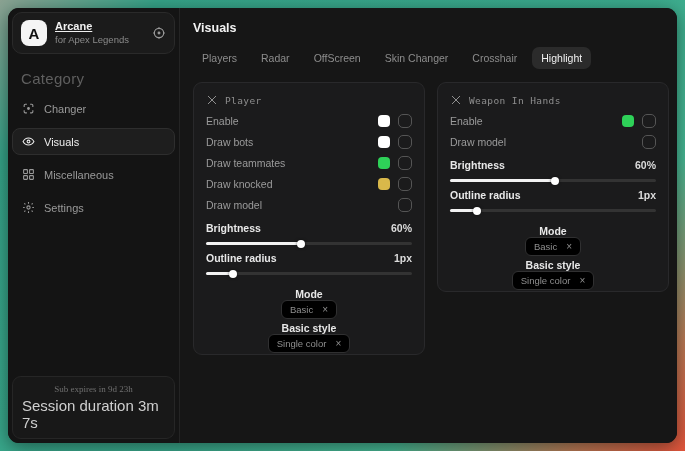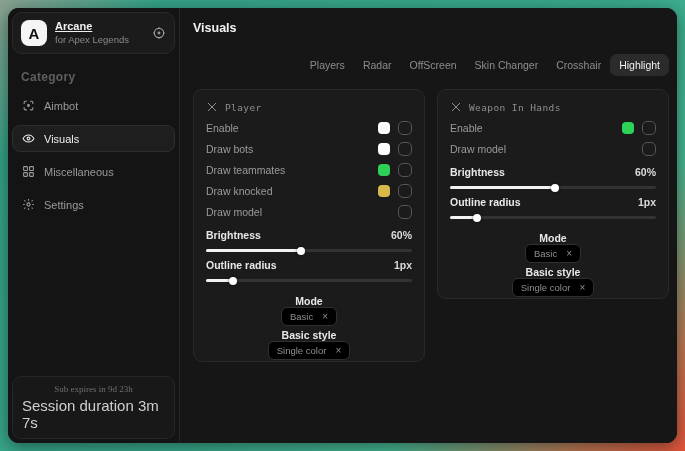--- a/index.html
+++ b/index.html
@@ -17,35 +17,35 @@
   .sidebar { width:172px; min-width:172px; background:#141414; border-right:1px solid #242424;
     display:flex; flex-direction:column; padding:4px; }
   .brand-card { border:1px solid #2a2a2a; background:#1b1b1b; border-radius:10px;
     display:flex; align-items:center; gap:8px; padding:7px 8px; }
   .logo { width:26px; height:26px; background:#f5f5f5; color:#111; border-radius:8px;
     font-weight:bold; font-size:15px; display:flex; align-items:center; justify-content:center; }
   .brand-text { flex:1; line-height:1.25; }
   .brand-title { color:#f0f0f0; font-size:11px; font-weight:bold;text-decoration:underline; }
   .brand-sub { color:#8a8a8a; font-size:9.5px; }
   .brand-icon { color:#9a9a9a; display:flex; }
-  .cat-label { color:#5f5f5f; font-size:12px; margin:16px 0 8px 9px; letter-spacing:.3px;font-weight:bold; }
+  .cat-label { color:#5f5f5f; font-size:15px; margin:16px 0 8px 9px; letter-spacing:.3px; }
   .nav { display:flex; flex-direction:column; gap:4px; }
   .nav-item { display:flex; align-items:center; gap:9px; color:#9a9a9a; font-size:11px;
     padding:6px 9px; border-radius:8px; border:1px solid transparent; height:27px; cursor:pointer; }
   .nav-item.active { background:#1e1e1e; border-color:#2e2e2e; color:#ededed; }
   .nav-item .ic { display:flex; color:inherit; }
   .nav-item + .nav-item { margin-top:2px; }
   .spacer { flex:1; }
   .footer-card { border:1px solid #262626; background:#181818; border-radius:9px; padding:7px 9px; }
   .footer-line1 { font-family:Liberation Serif, serif; color:#6f6f6f; font-size:9px;text-align:center; }
   .footer-line2 { color:#cfcfcf; font-size:15px; margin-top:3px; }
   
   .main { flex:1; padding:13px 14px 0 13px; background:#161616; }
   .page-title { color:#f2f2f2; font-size:12.5px; font-weight:bold; }
-  .tabbar { display:flex; align-items:center; margin-top:19px;justify-content:flex-end; }
+  .tabbar { display:flex; align-items:center; gap:6px; margin-top:12px; }
   .tab { color:#8d8d8d; font-size:10.5px; padding:5px 9px; border-radius:7px; cursor:pointer; white-space:nowrap; }
   .tab.active { background:#2b2b2b; color:#f0f0f0; }
   .panels { display:flex; gap:12px; margin-top:13px; align-items:flex-start; }
   .panel { width:232px; background:#1b1b1c; border:1px solid #29292b; border-radius:9px; padding:11px 12px; }
   .panel-title { display:flex; align-items:center; gap:7px; color:#8f8f8f;
     font-family:"DejaVu Sans Mono", monospace; font-size:9.5px; letter-spacing:.4px; margin-bottom:4px; }
   .row { display:flex; align-items:center; justify-content:space-between; height:21px; }
   .row-label { color:#9b9b9b; font-size:10.5px; }
   .row-right { display:flex; align-items:center; gap:8px; }
   .swatch { width:12px; height:12px; border-radius:4px; }
@@ -93,21 +93,21 @@
     <div class="cat-label">Category</div>
 
     <div class="nav">
       <div class="nav-item">
         <span class="ic">
           <svg width="13" height="13" viewBox="0 0 24 24" fill="none" stroke="currentColor" stroke-width="2">
             <path d="M4 9V6a2 2 0 0 1 2-2h3M15 4h3a2 2 0 0 1 2 2v3M20 15v3a2 2 0 0 1-2 2h-3M9 20H6a2 2 0 0 1-2-2v-3"></path>
             <circle cx="12" cy="12" r="1.6" fill="currentColor"></circle>
           </svg>
         </span>
-        <span>Aimbot</span>
+        <span>Changer</span>
       </div>
       <div class="nav-item active">
         <span class="ic">
           <svg width="13" height="13" viewBox="0 0 24 24" fill="none" stroke="currentColor" stroke-width="2">
             <path d="M2 12s3.5-6.5 10-6.5S22 12 22 12s-3.5 6.5-10 6.5S2 12 2 12z"></path>
             <circle cx="12" cy="12" r="2.6"></circle>
           </svg>
         </span>
         <span>Visuals</span>
       </div>

